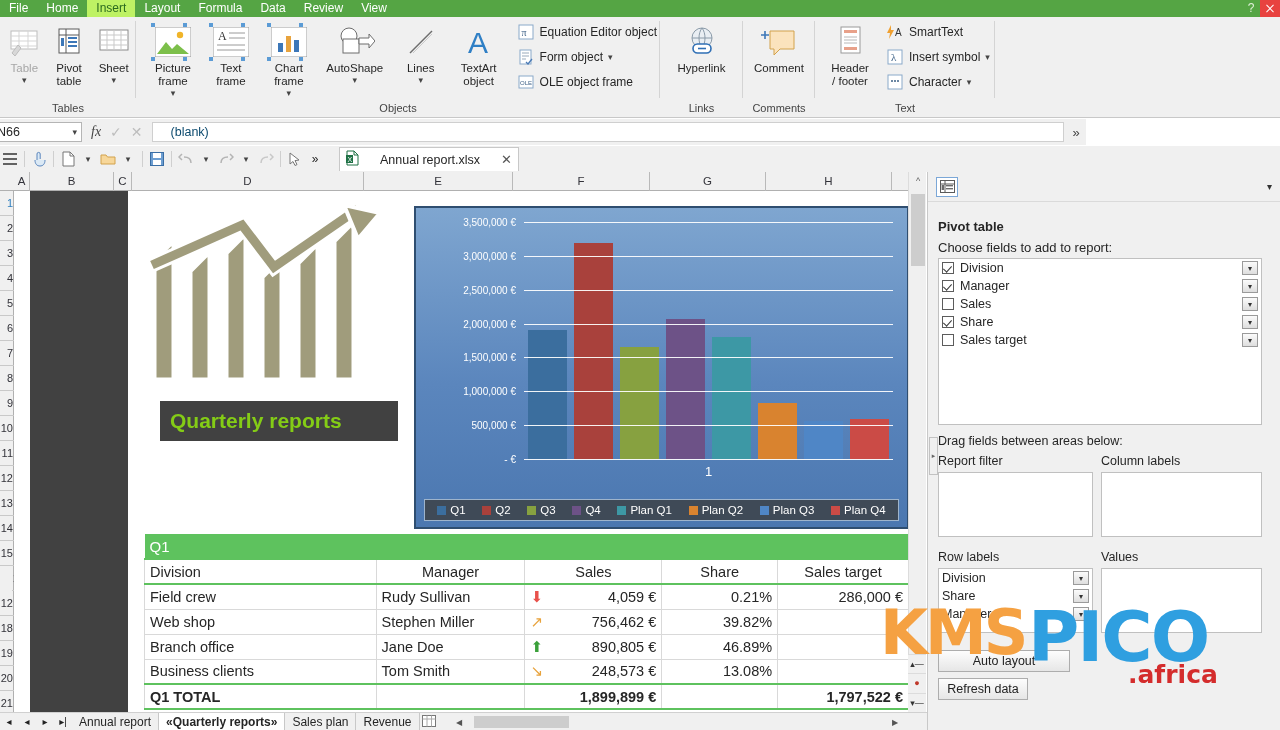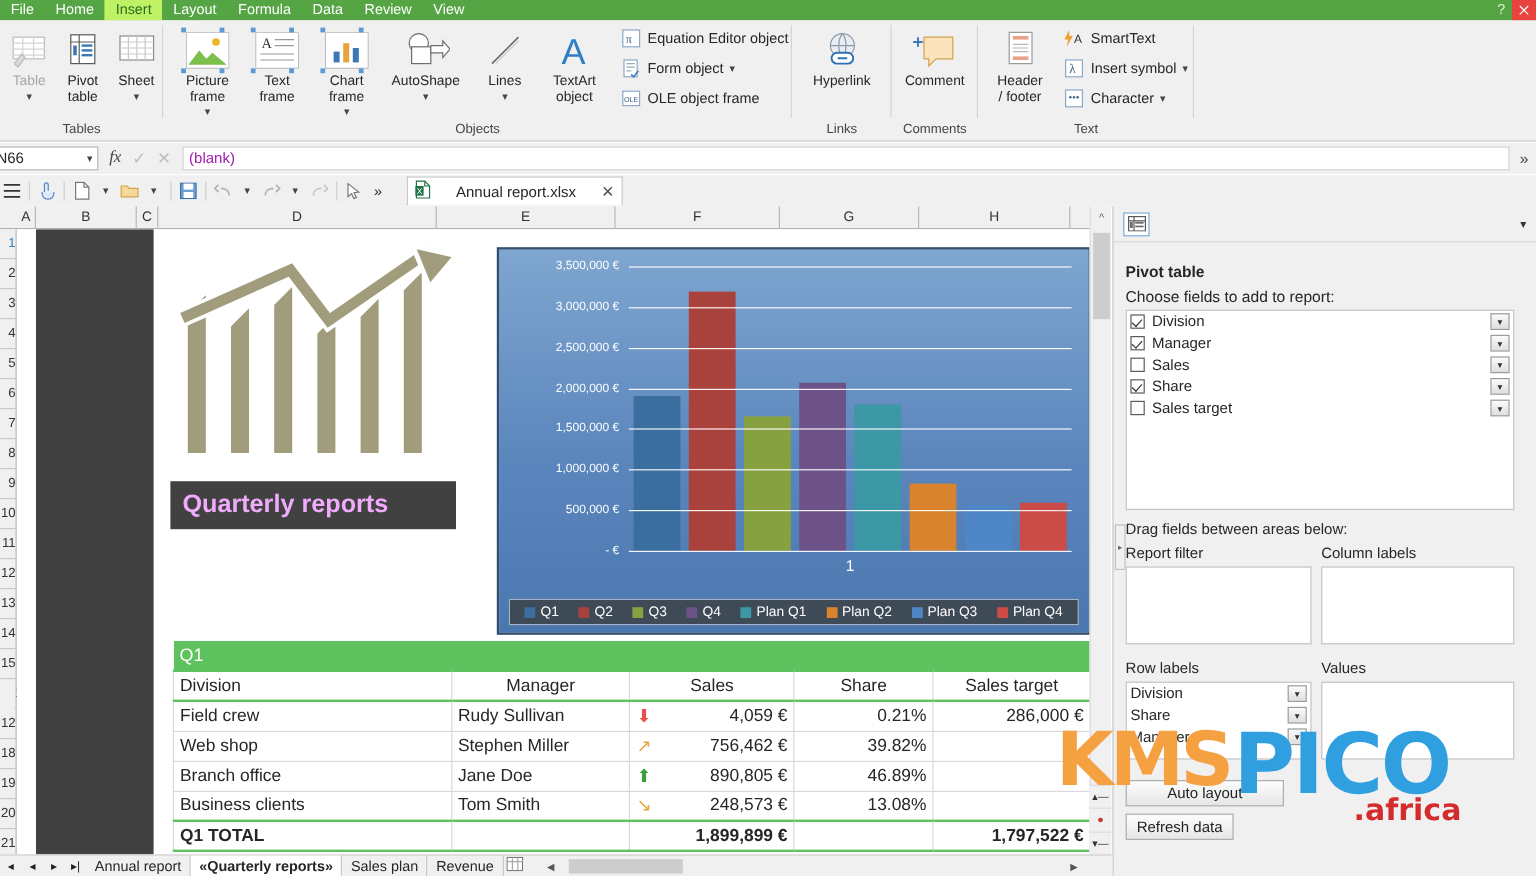--- a/index.html
+++ b/index.html
@@ -74,35 +74,35 @@
   
   .handled { position: relative; }
   .handled::before, .handled::after {
     content: ""; position: absolute; width: 4px; height: 4px; background: #5b9bd5;
   }
   .handled::before { left: -4px; top: -4px; box-shadow: 32px 0 0 #5b9bd5; }
   .handled::after  { left: -4px; bottom: -4px; box-shadow: 32px 0 0 #5b9bd5; }
 
   
   .formulabar {
-    position: absolute; left: 0; top: 119px; width: 1280px; height: 26px;
+    position: absolute; left: 0; top: 119px; width: 1086px; height: 26px;
     background: #f0f0f0; display: flex; align-items: center;
   }
   .namebox {
     margin-left: -8px; width: 90px; height: 20px; background: #fff;
     border: 1px solid #b5b5b5; display: flex; align-items: center;
     padding: 0 4px; font-size: 12.5px;
   }
   .namebox .nb-txt { flex: 1; }
   .fxgroup { display: flex; align-items: center; gap: 9px; padding: 0 9px; }
   .fxgroup .g { font-size: 14px; color: #444; font-family: "Liberation Serif", serif; font-style: italic; }
   .fxgroup .gm { font-size: 14px; color: #bdbdbd; }
   .fxinput {
     flex: 1; height: 20px; background: #fff; border: 1px solid #cfcfcf;
-    display: flex; align-items: center; padding: 0 5px; color: #a21caf; font-size: 12.5px;
+    display: flex; align-items: center; padding: 0 18px; color: #0c4a6e; font-size: 12.5px;
     margin-right: 2px;
   }
   .fb-more { width: 20px; text-align: center; color: #444; font-size: 13px; }
 
   
   .qatbar {
     position: absolute; left: 0; top: 146px; width: 1280px; height: 26px;
     background: #f0f0f0; display: flex; align-items: center;
   }
   .qat { display: flex; align-items: center; height: 26px; }
@@ -138,22 +138,22 @@
 
   
   .banner {
     position: absolute; left: 16px; top: 0; width: 98px; height: 540px; background: #414141;
     overflow: hidden;
   }
 
   
   .picframe { position: absolute; left: 130px; top: 14px; width: 242px; height: 212px; }
   .piclabel {
-    position: absolute; left: 128px; top: 210px; width: 238px; height: 40px;
-    background: #414141; color: #f0abfc; font-size: 21px; font-weight: bold;
+    position: absolute; left: 146px; top: 210px; width: 238px; height: 40px;
+    background: #414141; color: #84cc16; font-size: 21px; font-weight: bold;
     display: flex; align-items: center; padding-left: 10px;
   }
 
   
   .chartobj {
     position: absolute; left: 400px; top: 15px; width: 495px; height: 323px;
     background: linear-gradient(180deg, #7fa6d0 0%, #5b86bd 55%, #4b77b0 100%);
     border: 2px solid #2f4e70;
   }
   .plot { position: absolute; left: 108px; top: 14px; right: 14px; bottom: 68px; }

